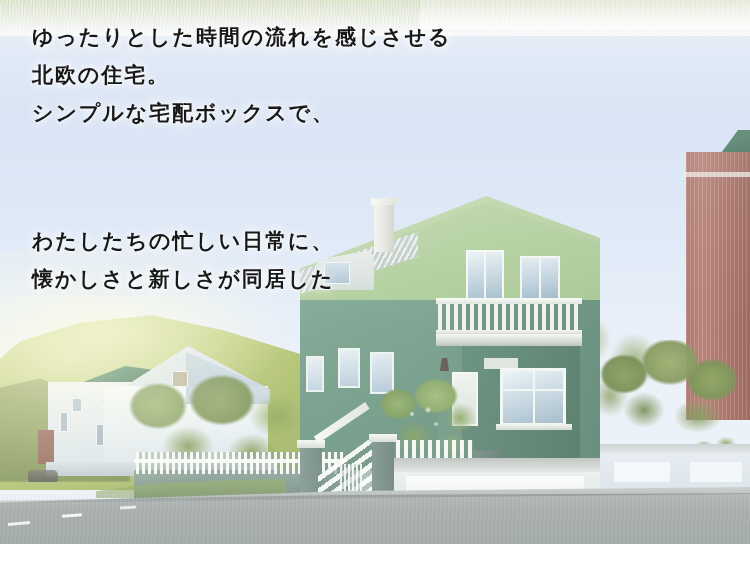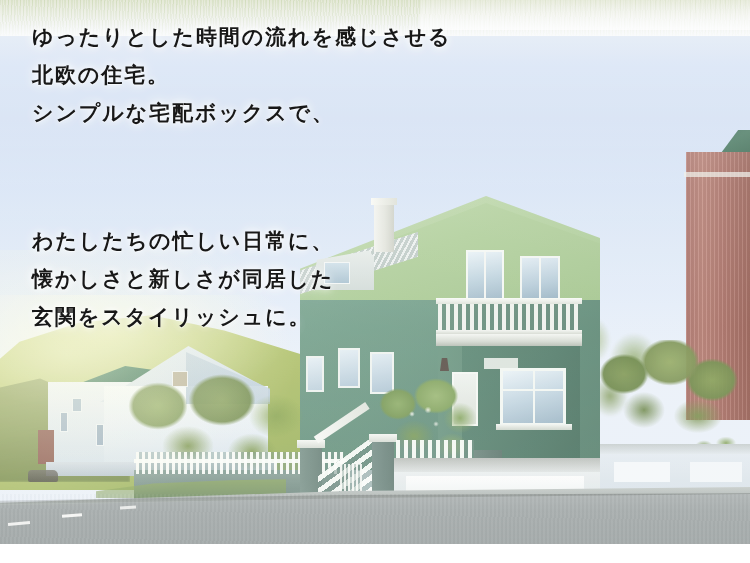--- a/index.html
+++ b/index.html
@@ -628,16 +628,15 @@
 
   <div class="copy copy-block-1">
     <div class="copy-line">ゆったりとした時間の流れを感じさせる</div>
     <div class="copy-line">北欧の住宅。</div>
     <div class="copy-line">シンプルな宅配ボックスで、</div>
   </div>
 
   <div class="copy copy-block-2">
     <div class="copy-line">わたしたちの忙しい日常に、</div>
     <div class="copy-line">懐かしさと新しさが同居した</div>
-    <div class="copy-line">玄関をスタイリッシュに。</div>
   </div>
 
 </div>
 
 </body></html>

